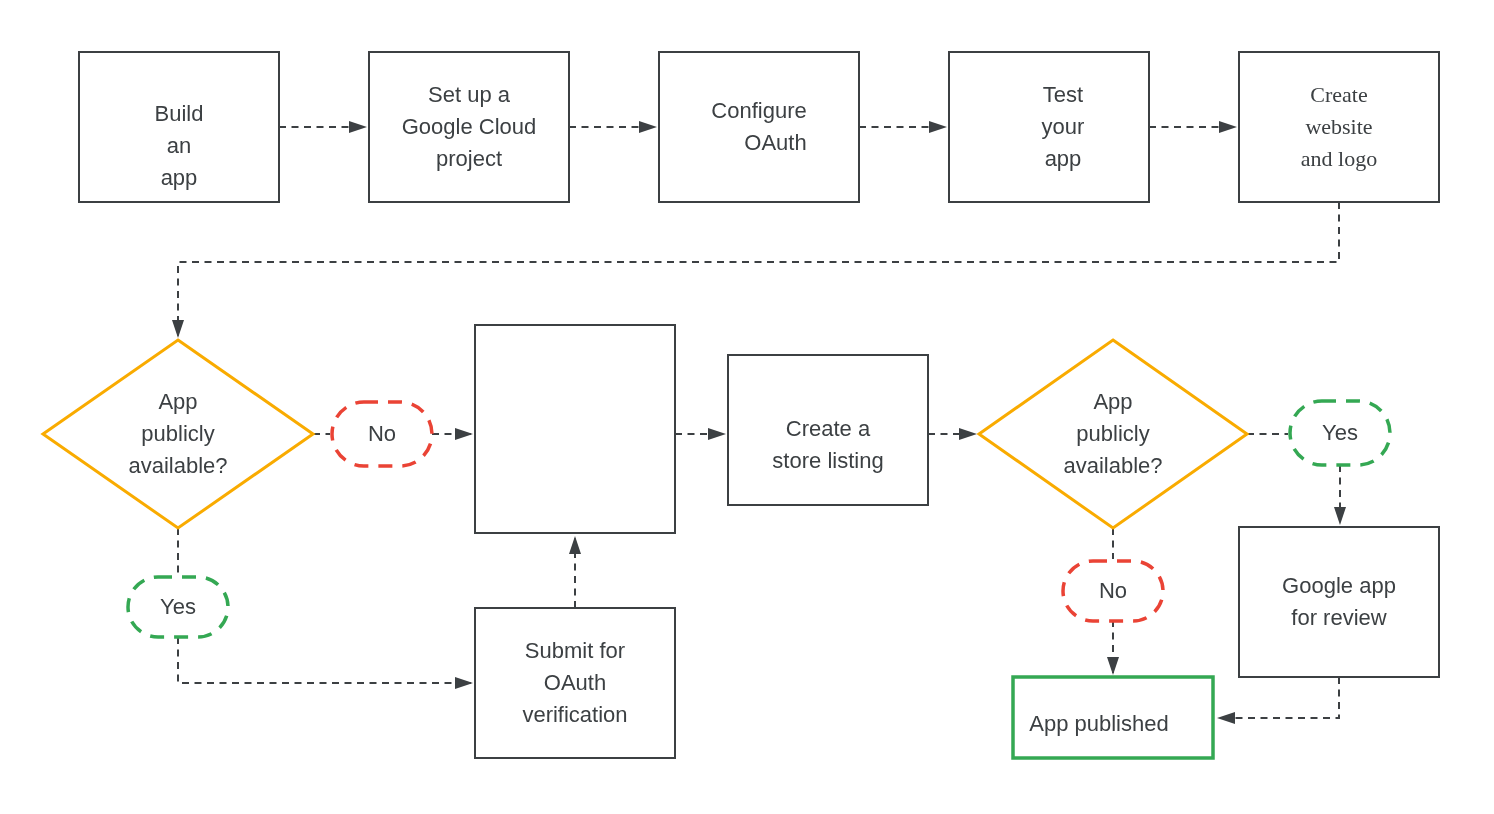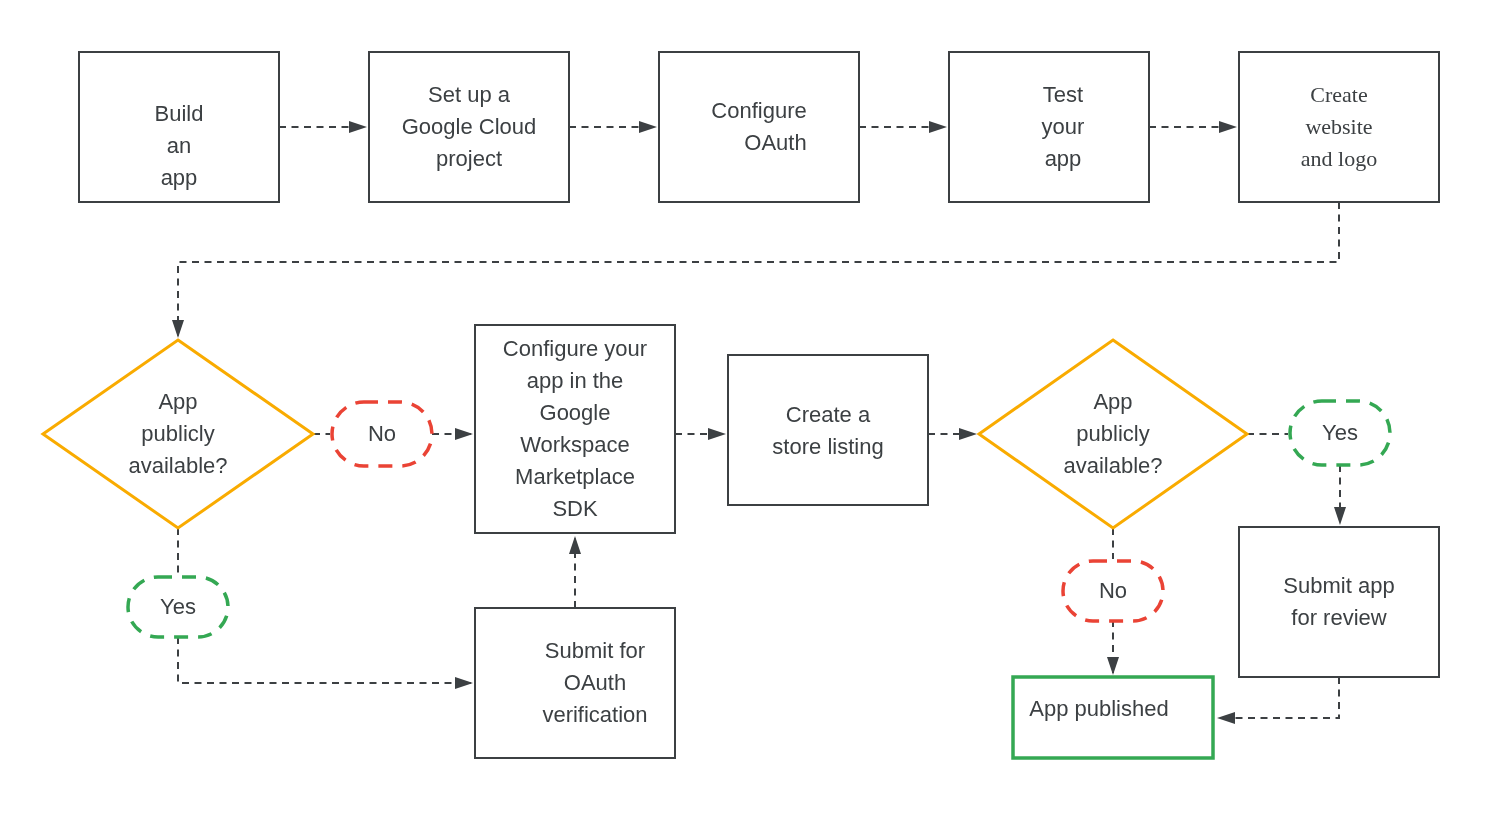--- a/index.html
+++ b/index.html
@@ -114,37 +114,31 @@
   <div class="node-label" style="left:949px; top:52px; width:228px; height:150px;">Test
 your
 app</div>
   <div class="node-label" style="left:1239px; top:52px; width:200px; height:150px;font-family:Liberation Serif, serif;">Create
 website
 and logo</div>
 
   <div class="node-label" style="left:78px; top:386px; width:200px; height:96px;">App
 publicly
 available?</div>
-  <div class="node-label" style="left:475px; top:325px; width:200px; height:208px;">Configure your
-app in the
-Google
-Workspace
-Marketplace
-SDK</div>
-  <div class="node-label" style="left:728px; top:356px; width:200px; height:150px;border-radius:28px;">Create a
+  <div class="node-label" style="left:728px; top:370px; width:200px; height:150px;border-radius:28px;">Create a
 store listing</div>
   <div class="node-label" style="left:1013px; top:386px; width:200px; height:96px;">App
 publicly
 available?</div>
 
-  <div class="node-label" style="left:475px; top:608px; width:200px; height:150px;padding-left:20px;">Submit for
+  <div class="node-label" style="left:475px; top:608px; width:200px; height:150px;">Submit for
 OAuth
 verification</div>
-  <div class="node-label" style="left:1239px; top:527px; width:200px; height:150px;">Submit app
+  <div class="node-label" style="left:1239px; top:527px; width:200px; height:150px;">Google app
 for review</div>
-  <div class="node-label" style="left:1013px; top:668px; width:172px; height:81px;">App published</div>
+  <div class="node-label" style="left:1013px; top:683px; width:172px; height:81px;">App published</div>
 
   <div class="edge-label" style="left:332px; top:404px; width:100px; height:60px;">No</div>
   <div class="edge-label" style="left:1290px; top:403px; width:100px; height:60px;">Yes</div>
   <div class="edge-label" style="left:128px; top:577px; width:100px; height:60px;">Yes</div>
   <div class="edge-label" style="left:1063px; top:561px; width:100px; height:60px;">No</div>
 
 </div>
 
 </body></html>

